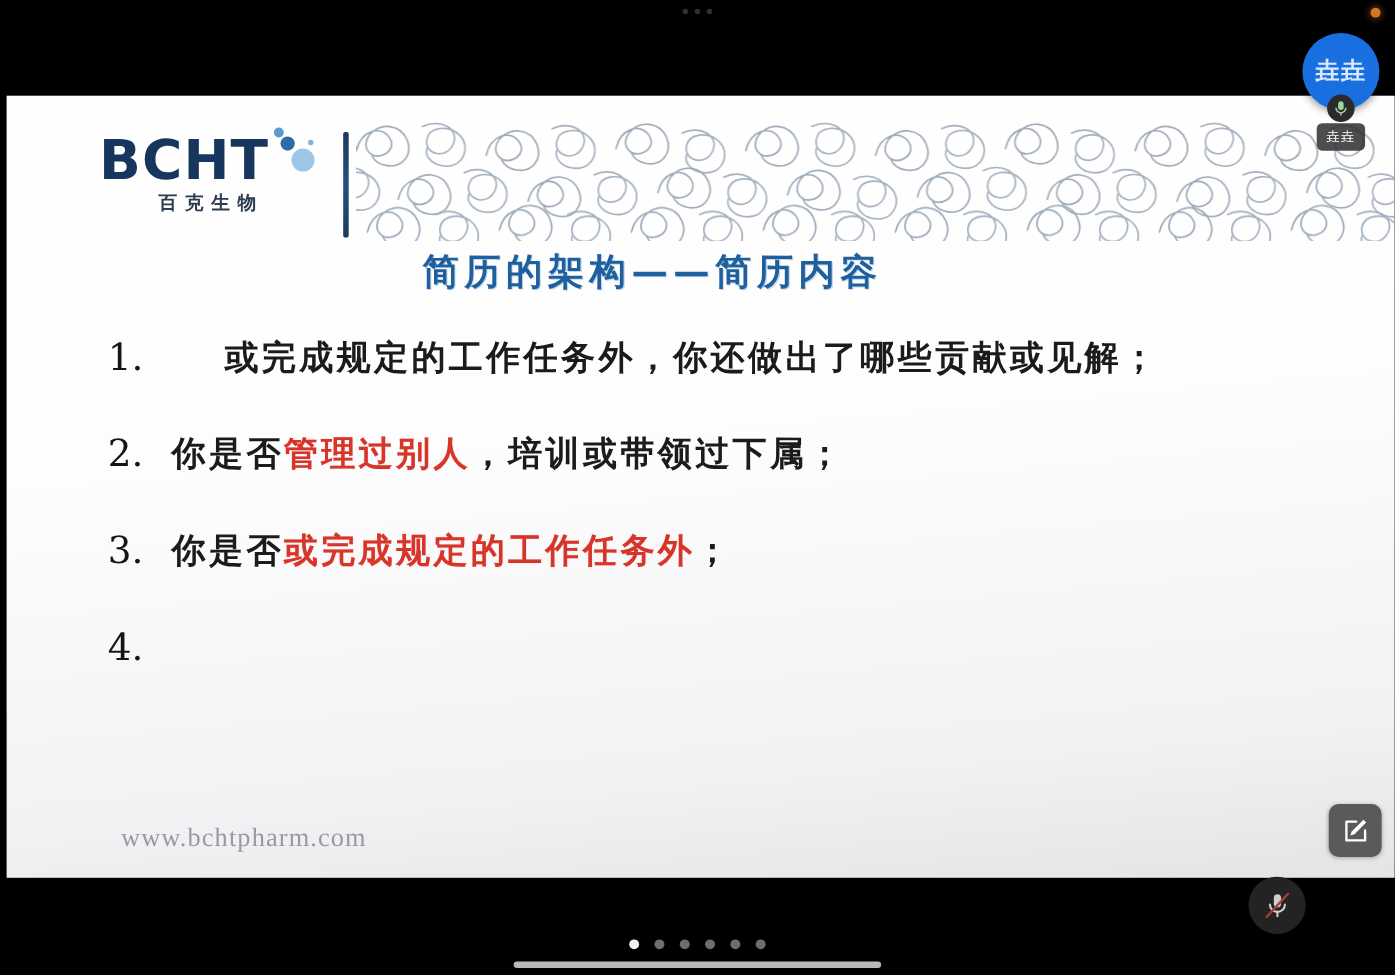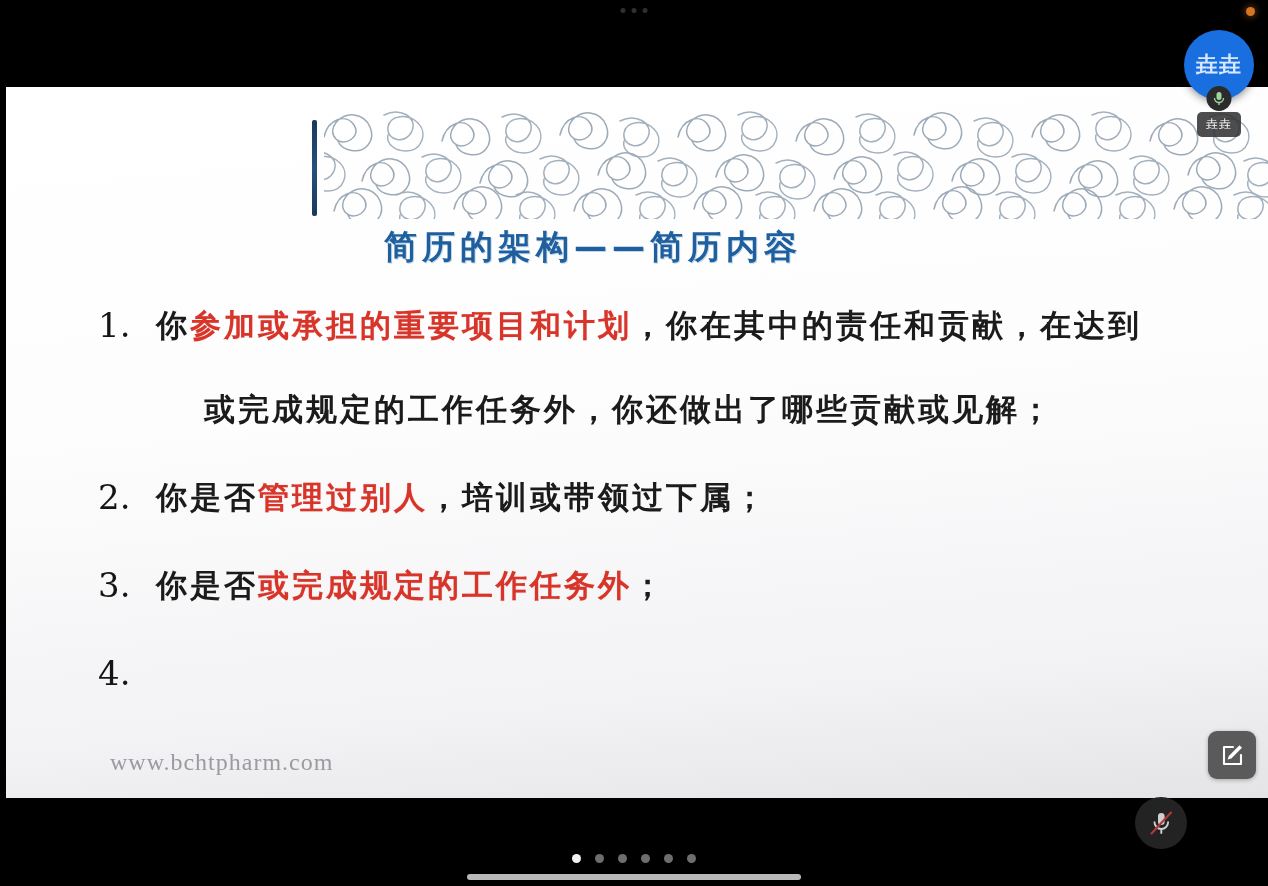--- a/index.html
+++ b/index.html
@@ -327,20 +327,30 @@
       <i></i>
       <i></i>
     </div>
     <div class="rec-dot"></div>
   </div>
 
   <div class="slide">
 
     <div class="slide-header">
 
+      <div class="logo-wrap">
+        <div class="logo-word">BCHT</div>
+        <div class="logo-cn">百克生物</div>
+        <div class="logo-bubbles">
+          <span class="bubble bub-a"></span>
+          <span class="bubble bub-b"></span>
+          <span class="bubble bub-c"></span>
+          <span class="bubble bub-d"></span>
+        </div>
+      </div>
 
       <div class="divider-bar"></div>
 
       <div class="doodle-band">
         <svg width="950" height="112" viewBox="0 0 950 112" xmlns="http://www.w3.org/2000/svg">
           <defs>
             <g id="sq">
               <path d="M0,28 C4,10 22,4 30,16 C38,28 20,38 12,30 C2,20 16,4 30,6 C46,8 52,26 44,36
                        C36,46 18,42 14,32" fill="none" stroke="#8c9bab" stroke-width="1.5" stroke-linecap="round"></path>
             </g>
@@ -405,21 +415,20 @@
         </svg>
       </div>
     </div>
 
     <div class="header-title">简历的架构——简历内容</div>
 
     <div class="body-list">
         <div class="list-item">
           <div class="item-num">1.</div>
           <div class="item-body">
-            <div class="item-line"><span>你</span><span class="hl">参加或承担的重要项目和计划</span><span>，你在其中的责任和贡献，在达到</span></div>
             <div class="item-line indent"><span>或完成规定的工作任务外，你还做出了哪些贡献或见解；</span></div>
           </div>
         </div>
         <div class="list-item">
           <div class="item-num">2.</div>
           <div class="item-body">
             <div class="item-line"><span>你是否</span><span class="hl">管理过别人</span><span>，培训或带领过下属；</span></div>
           </div>
         </div>
         <div class="list-item">

